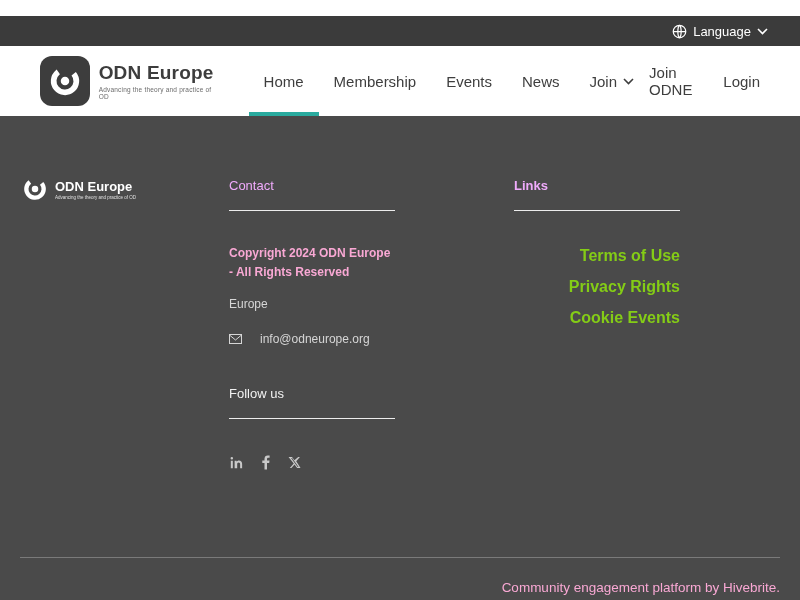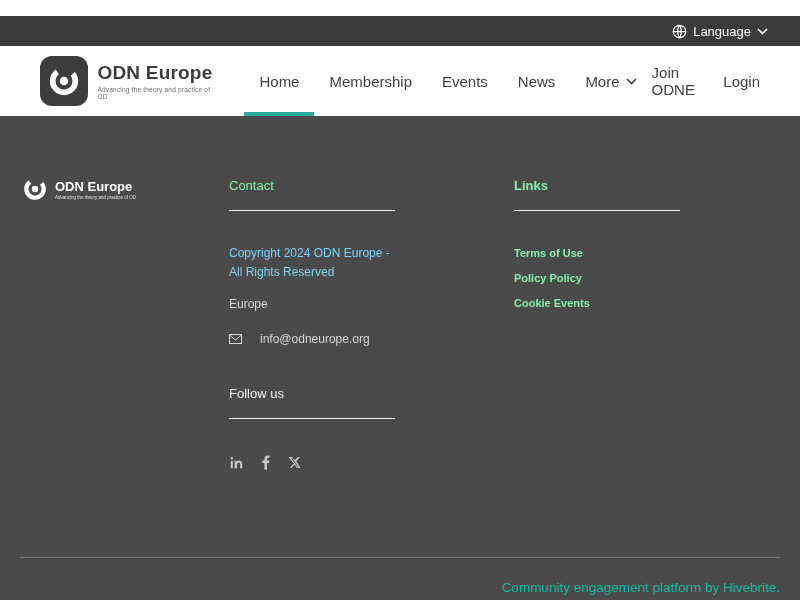--- a/index.html
+++ b/index.html
@@ -23,32 +23,32 @@
   .action-link { font-size:15px; color:#3e3e3e; cursor:pointer; text-decoration:none; }
 
   
   .footer { position:absolute; top:100px; left:0; right:0; bottom:0; background:var(--footer-bg,#4a4a4a); color:#d6d6d6; }
   .f-brand { position:absolute; left:22px; top:60px; display:flex; align-items:center; gap:7px; }
   .f-brand-name { font-size:13px; font-weight:bold; color:#ffffff; }
   .f-brand-tagline { font-size:4.5px; color:#e0e0e0; margin-top:1px; }
   .f-col { position:absolute; top:62px; width:166px; }
   .col-contact { left:229px; }
   .col-links { left:514px;font-weight:bold; }
-  .f-heading { font-size:13px; color:#86efac; }
+  .f-heading { font-size:13px; color:#f0abfc; }
   .f-rule { border:none; border-top:1px solid #ececec; margin-top:17px; width:100%; }
-  .f-copy { margin-top:33px; font-size:12px; line-height:19px; color:#7dd3fc; }
+  .f-copy { margin-top:33px; font-size:12px; line-height:19px; color:#f9a8d4;font-weight:bold; }
   .f-region { margin-top:13px; font-size:12px; line-height:19px; color:#d6d6d6; }
   .f-email { margin-top:18px; display:flex; align-items:center; gap:18px; font-size:12px; color:#d6d6d6; cursor:pointer; }
   .f-follow-heading { margin-top:40px; font-size:13px; color:#f2f2f2; }
   .f-socials { margin-top:36px; display:flex; align-items:center; gap:18px; }
   .social-btn { display:inline-flex; align-items:center; cursor:pointer; }
-  .f-link { display:block; margin-top:0; margin-bottom:13px; font-size:11px; color:#86efac; text-decoration:none; cursor:pointer; }
+  .f-link { display:block; margin-top:0; margin-bottom:13px; font-size:16px; color:#84cc16; text-decoration:none; cursor:pointer;text-align:right; }
   .f-links-list { margin-top:36px; }
   .f-divider { position:absolute; left:20px; right:20px; top:441px; border:none; border-top:1px solid #7a7a7a; }
-  .f-note { position:absolute; right:20px; top:464px; font-size:13.5px; color:#14b8a6; }
+  .f-note { position:absolute; right:20px; top:464px; font-size:13.5px; color:#f9a8d4; }
 </style>
 </head>
 <body>
 
 <div class="page">
 
   <div class="topbar">
     <div class="lang">
       <svg width="15" height="15" viewBox="0 0 24 24" fill="none" stroke="#ffffff" stroke-width="2">
           <circle cx="12" cy="12" r="10"></circle>
@@ -82,21 +82,21 @@
       <a class="navitem">
           <span>Membership</span>
         </a>
       <a class="navitem">
           <span>Events</span>
         </a>
       <a class="navitem">
           <span>News</span>
         </a>
       <a class="navitem">
-        <span>More</span>
+        <span>Join</span>
         <svg width="11" height="7" viewBox="0 0 11 7" fill="none">
             <path d="M1 1l4.5 4.5L10 1" stroke="#3e3e3e" stroke-width="1.6"></path>
           </svg>
       </a>
     </nav>
 
     <div class="actions">
       <a class="action-link">Join ODNE</a>
       <a class="action-link">Login</a>
     </div>
@@ -146,21 +146,21 @@
             </svg>
         </span>
       </div>
     </div>
 
     <div class="f-col col-links">
       <div class="f-heading">Links</div>
       <hr class="f-rule">
       <div class="f-links-list">
         <a class="f-link">Terms of Use</a>
-        <a class="f-link">Policy Policy</a>
+        <a class="f-link">Privacy Rights</a>
         <a class="f-link">Cookie Events</a>
       </div>
     </div>
 
     <hr class="f-divider">
     <div class="f-note">Community engagement platform by Hivebrite.</div>
   </footer>
 
 </div>
 

